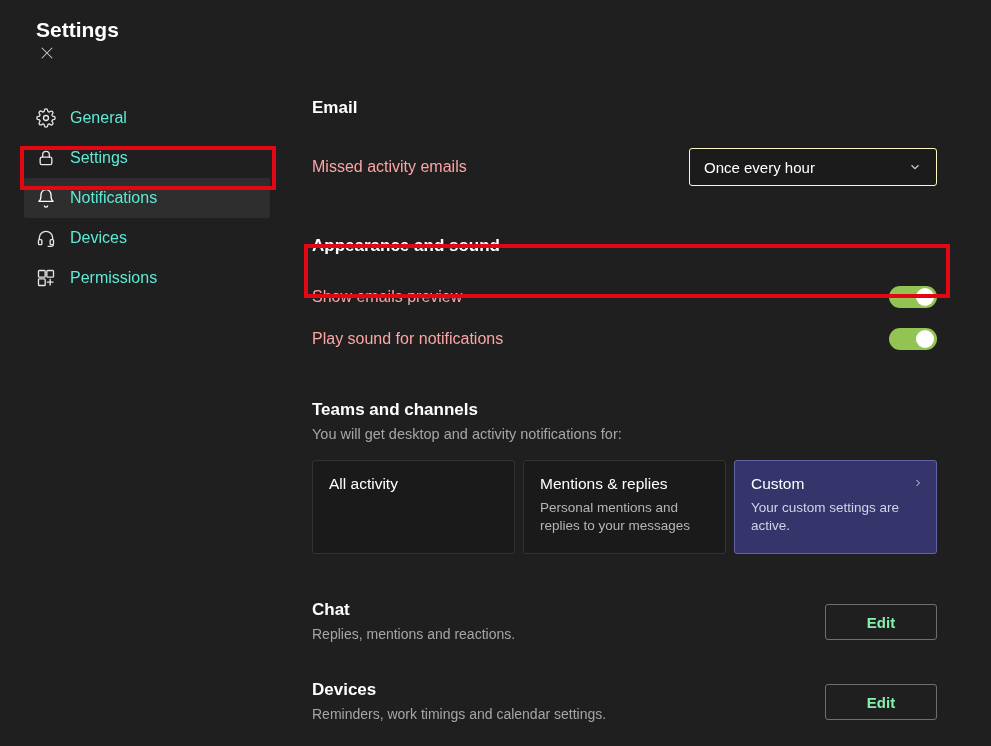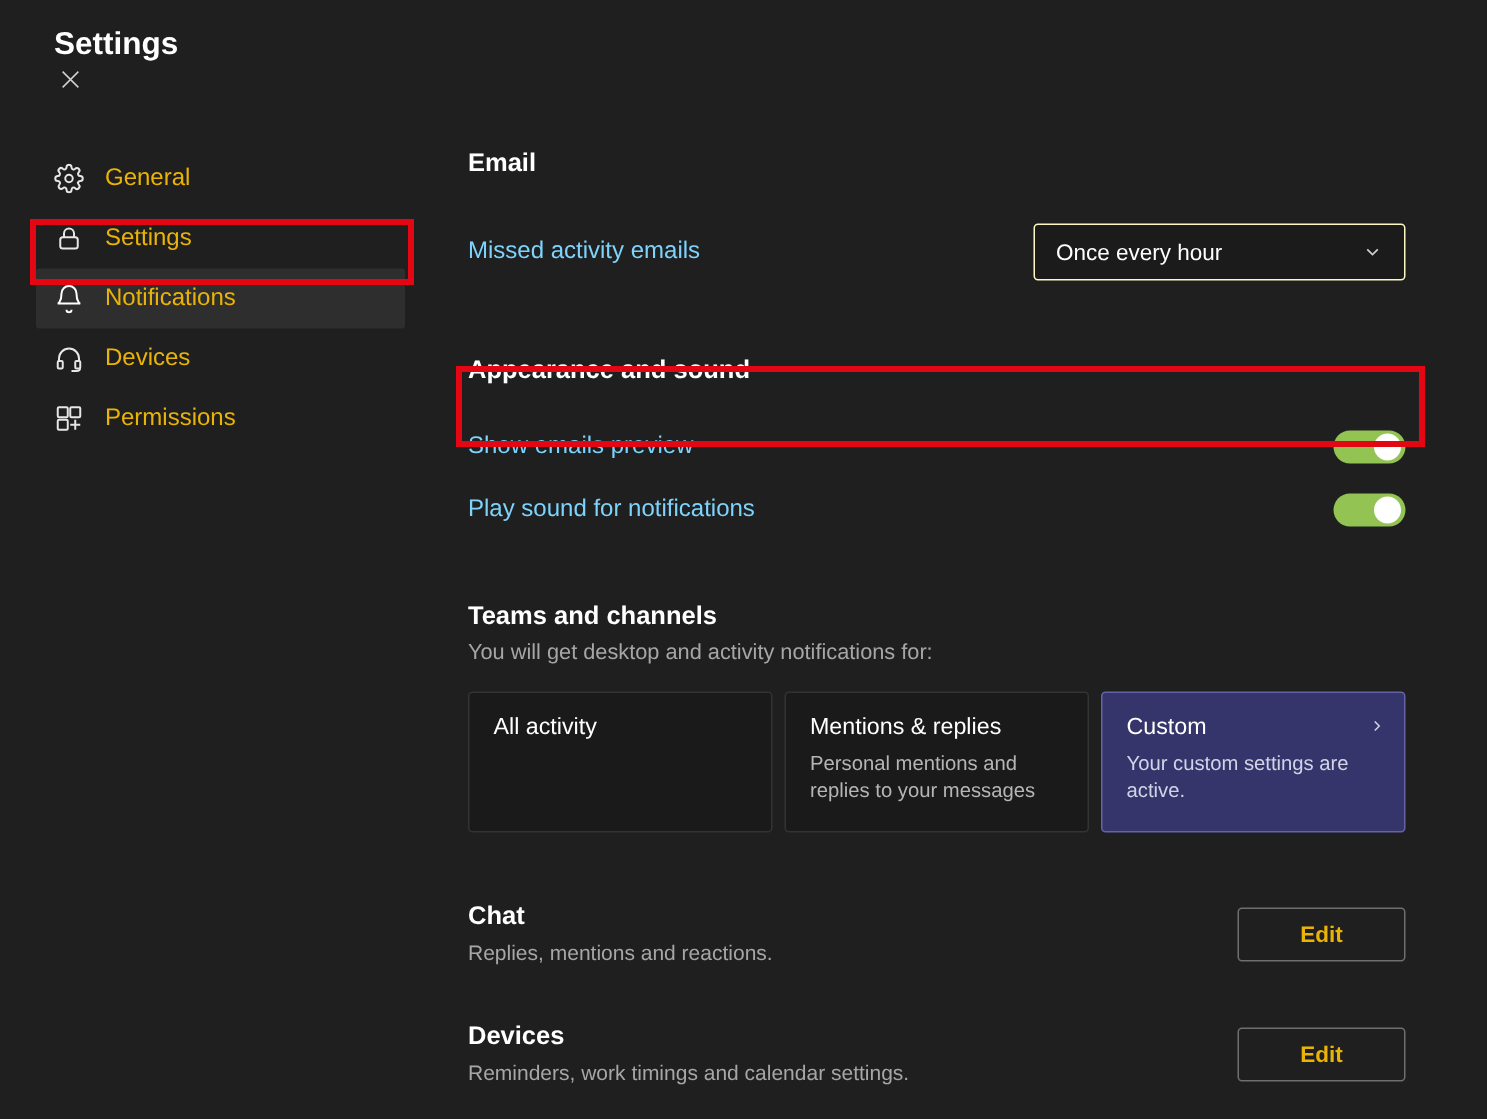--- a/index.html
+++ b/index.html
@@ -39,21 +39,21 @@
     flex-shrink: 0;
   }
   .nav-item {
     display: flex;
     align-items: center;
     gap: 14px;
     height: 40px;
     padding: 0 12px;
     cursor: pointer;
     border-radius: 2px;
-    color: #eab308;
+    color: #5eead4;
     font-size: 16px;
     width: 246px;
   }
   .nav-item.selected {
     background: #2e2e2e;
   }
   .nav-icon {
     width: 20px;
     height: 20px;
     display: flex;
@@ -89,21 +89,21 @@
     margin-bottom: 20px;
   }
   .row {
     display: flex;
     align-items: center;
     justify-content: space-between;
     padding: 10px 0;
   }
   .row-label {
     font-size: 16px;
-    color: #7dd3fc;
+    color: #fca5a5;
     font-weight: 400;
   }
   .dropdown {
     background: #1b1b1b;
     border: 1px solid #fef9c3;
     border-radius: 3px;
     height: 38px;
     width: 248px;
     display: flex;
     align-items: center;
@@ -186,21 +186,21 @@
     font-weight: 700;
   }
   .edit-sub {
     color: #a6a6a6;
     font-size: 14px;
     margin-top: 6px;
   }
   .edit-btn {
     border: 1px solid #6f6f6f;
     background: transparent;
-    color: #eab308;
+    color: #86efac;
     font-size: 15px;
     font-weight: 600;
     width: 112px;
     height: 36px;
     border-radius: 3px;
     cursor: pointer;
     margin-top: 4px;
   }
   .section-gap-lg { margin-top: 46px; }
 </style>

